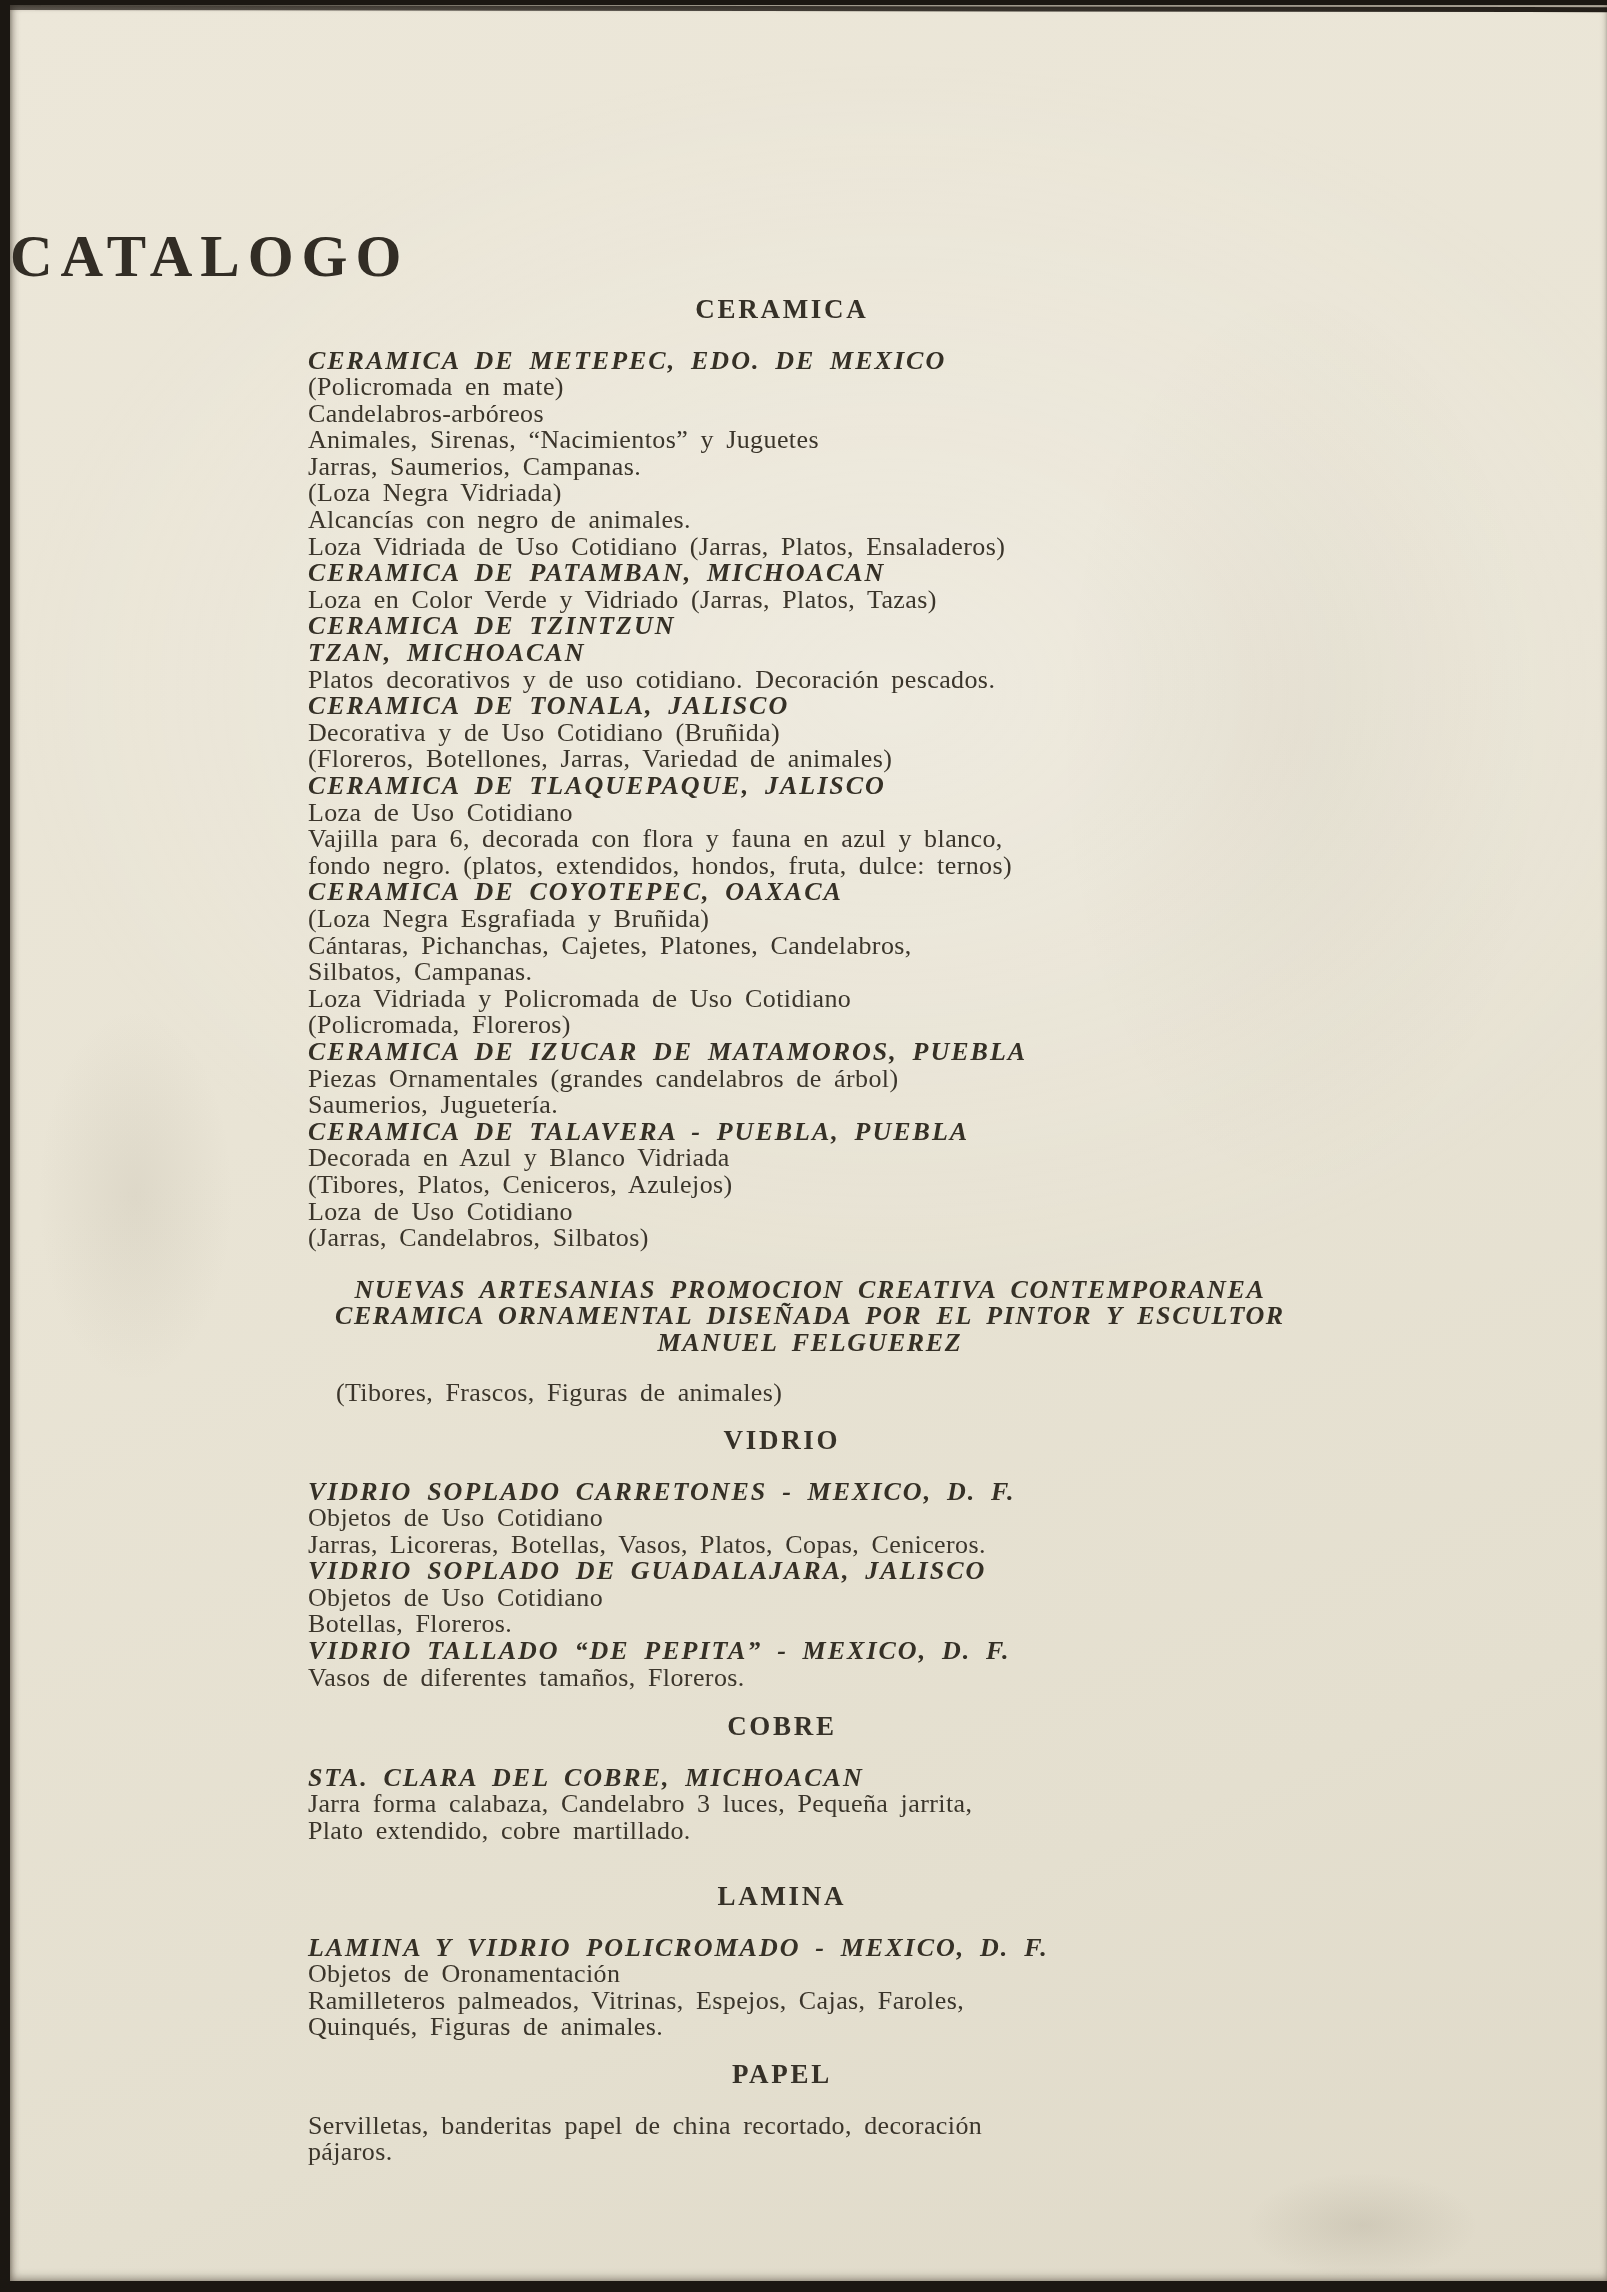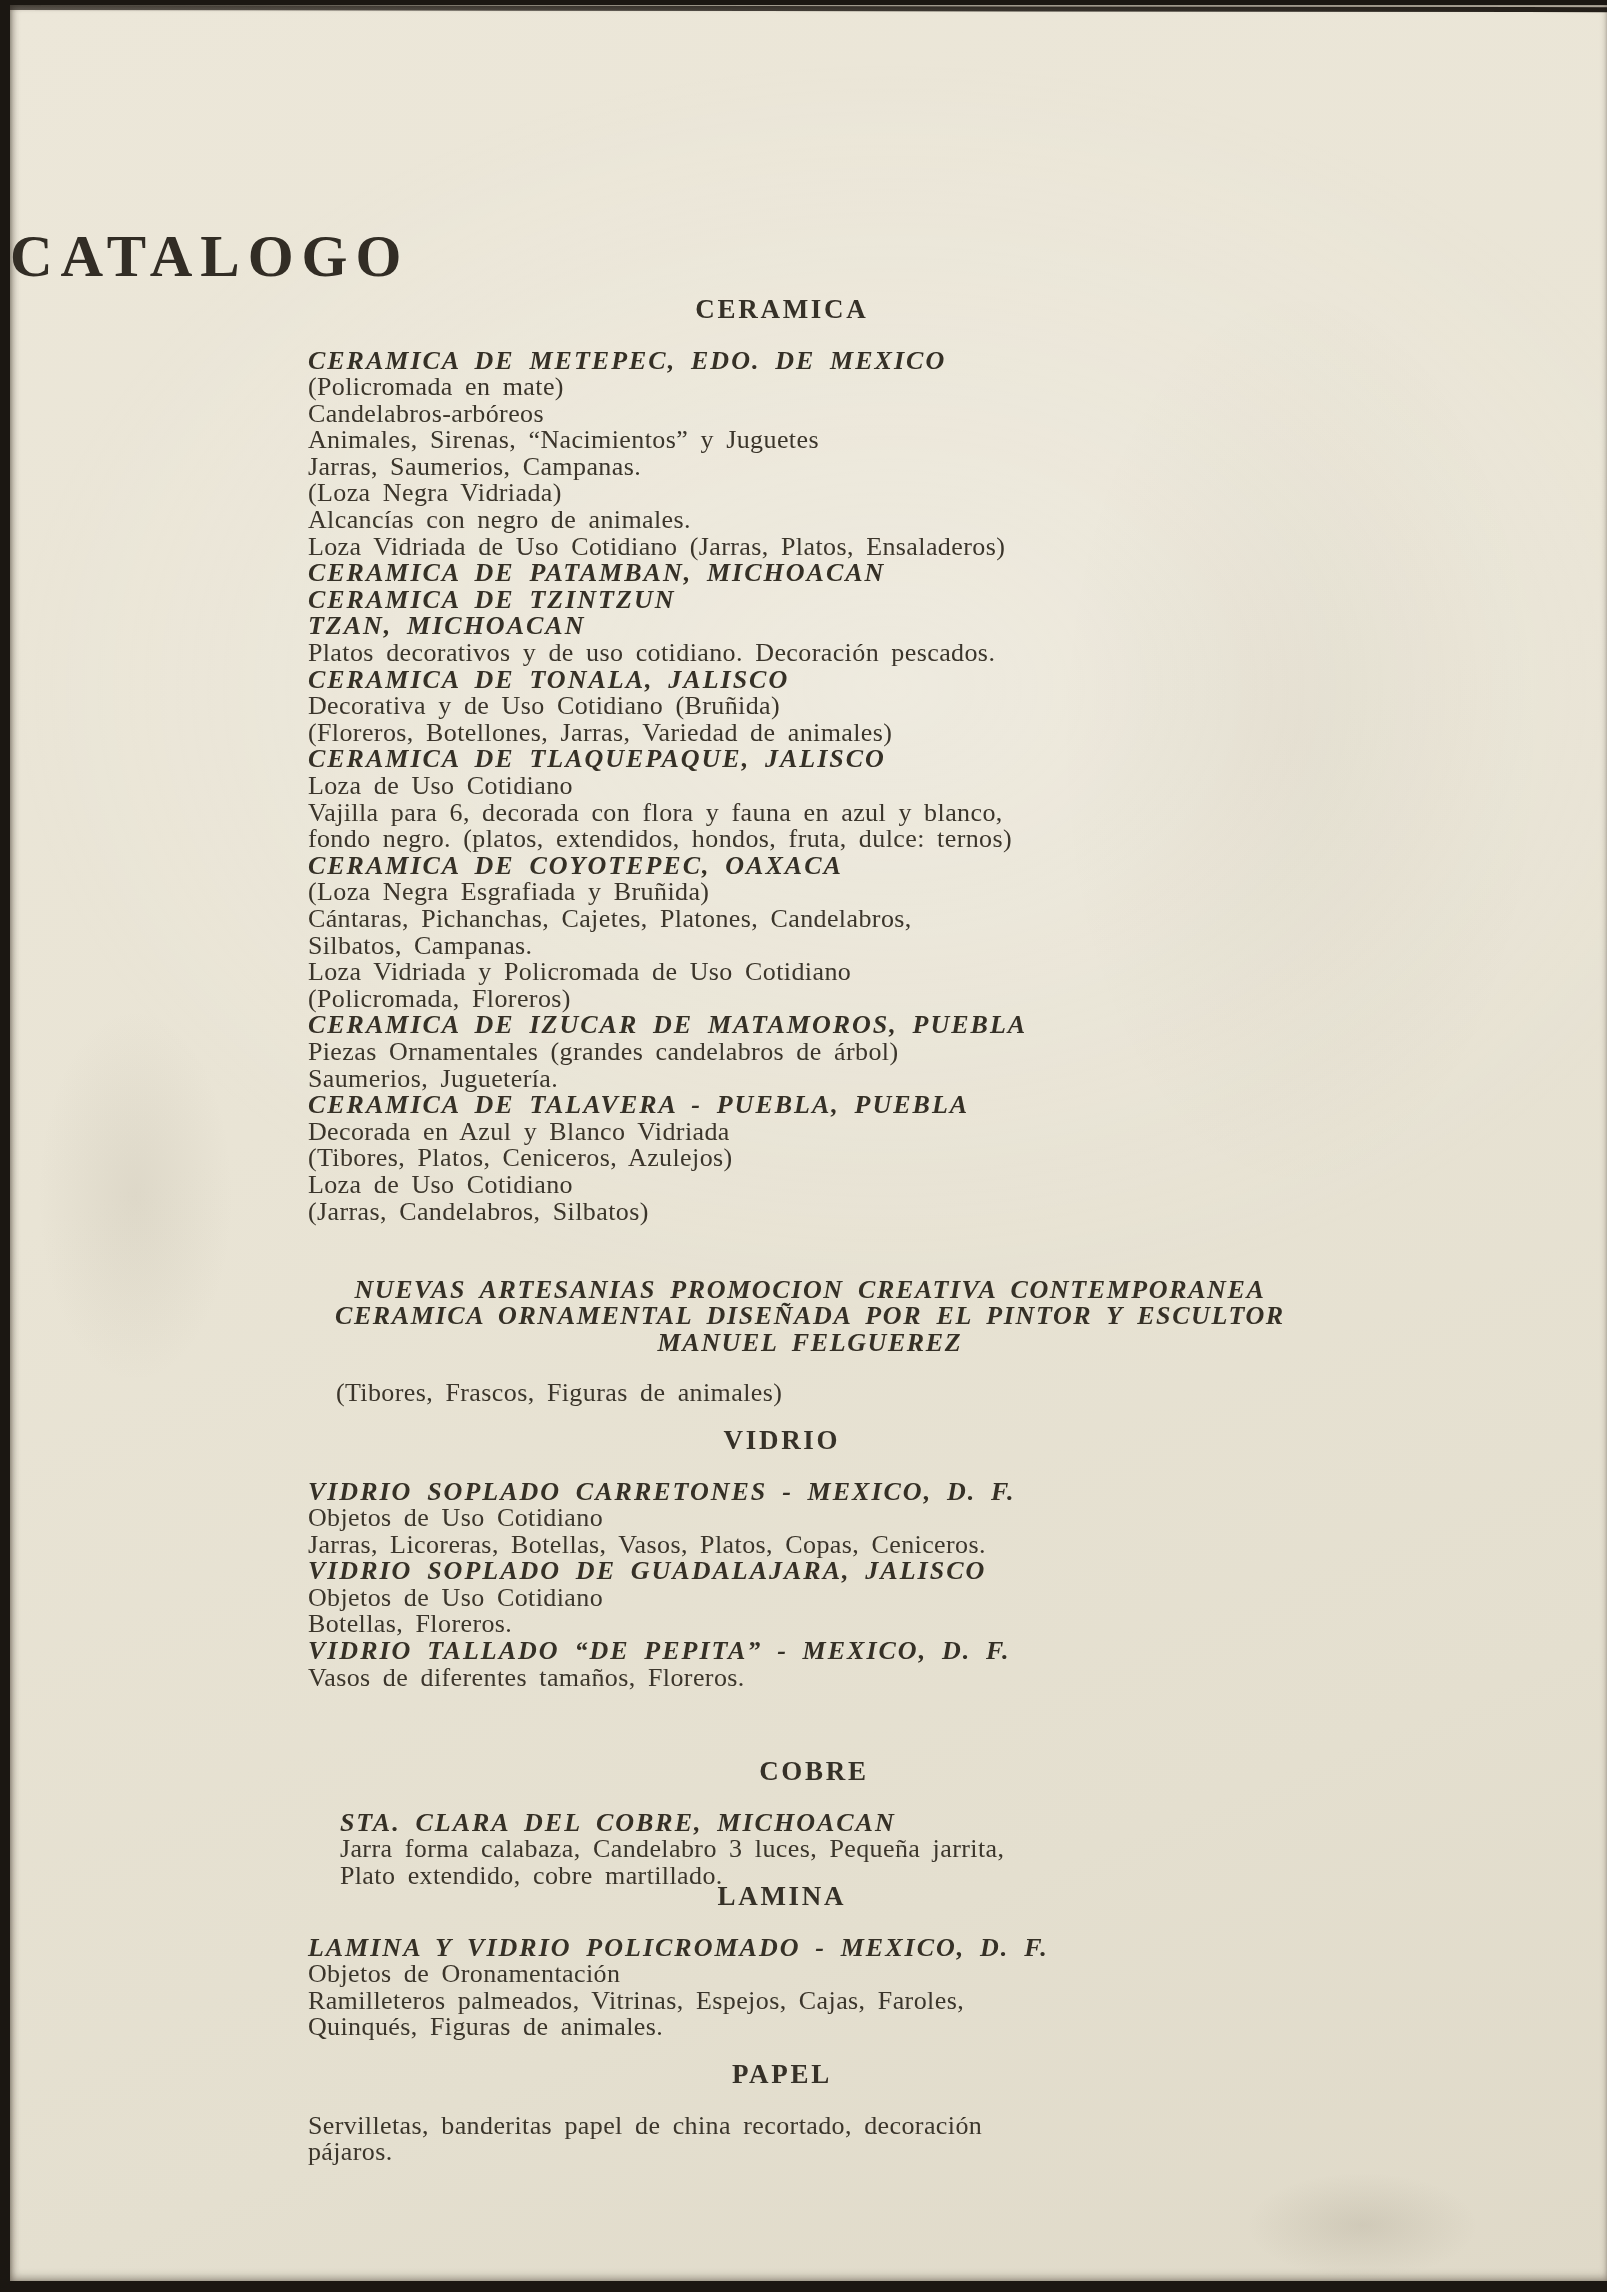--- a/index.html
+++ b/index.html
@@ -37,21 +37,21 @@
     text-align:left;
     font-weight:bold;
     font-size:59px;line-height:72px;
     letter-spacing:8px;
     color:#322d25;
   }
   .sec{position:absolute;left:0;width:100%;}
   #sec-ceramica{top:288px;}
   #sec-nuevas{top:1272px;padding-left:28px;}
   #sec-vidrio{top:1419px;}
-  #sec-cobre{top:1750px;margin-left:32px;}
+  #sec-cobre{top:1705px;}
   #sec-lamina{top:1875px;}
   #sec-papel{top:2053px;}
 
   .sec-heading{
     text-align:center;
     font-weight:bold;
     font-size:27px;line-height:32px;
     letter-spacing:2.7px;word-spacing:5.4px;
     margin:0 0 23px 0;
     color:#363128;
@@ -90,20 +90,21 @@
           <div class="sec-heading">CERAMICA</div>
           <div class="line h">CERAMICA DE METEPEC, EDO. DE MEXICO</div>
           <div class="line b">(Policromada en mate)</div>
           <div class="line b">Candelabros-arbóreos</div>
           <div class="line b">Animales, Sirenas, “Nacimientos” y Juguetes</div>
           <div class="line b">Jarras, Saumerios, Campanas.</div>
           <div class="line b">(Loza Negra Vidriada)</div>
           <div class="line b">Alcancías con negro de animales.</div>
           <div class="line b">Loza Vidriada de Uso Cotidiano (Jarras, Platos, Ensaladeros)</div>
           <div class="line h">CERAMICA DE PATAMBAN, MICHOACAN</div>
+          <div class="line b">Loza en Color Verde y Vidriado (Jarras, Platos, Tazas)</div>
           <div class="line h">CERAMICA DE TZINTZUN</div>
           <div class="line h">TZAN, MICHOACAN</div>
           <div class="line b">Platos decorativos y de uso cotidiano. Decoración pescados.</div>
           <div class="line h">CERAMICA DE TONALA, JALISCO</div>
           <div class="line b">Decorativa y de Uso Cotidiano (Bruñida)</div>
           <div class="line b">(Floreros, Botellones, Jarras, Variedad de animales)</div>
           <div class="line h">CERAMICA DE TLAQUEPAQUE, JALISCO</div>
           <div class="line b">Loza de Uso Cotidiano</div>
           <div class="line b">Vajilla para 6, decorada con flora y fauna en azul y blanco,</div>
           <div class="line b">fondo negro. (platos, extendidos, hondos, fruta, dulce: ternos)</div>

